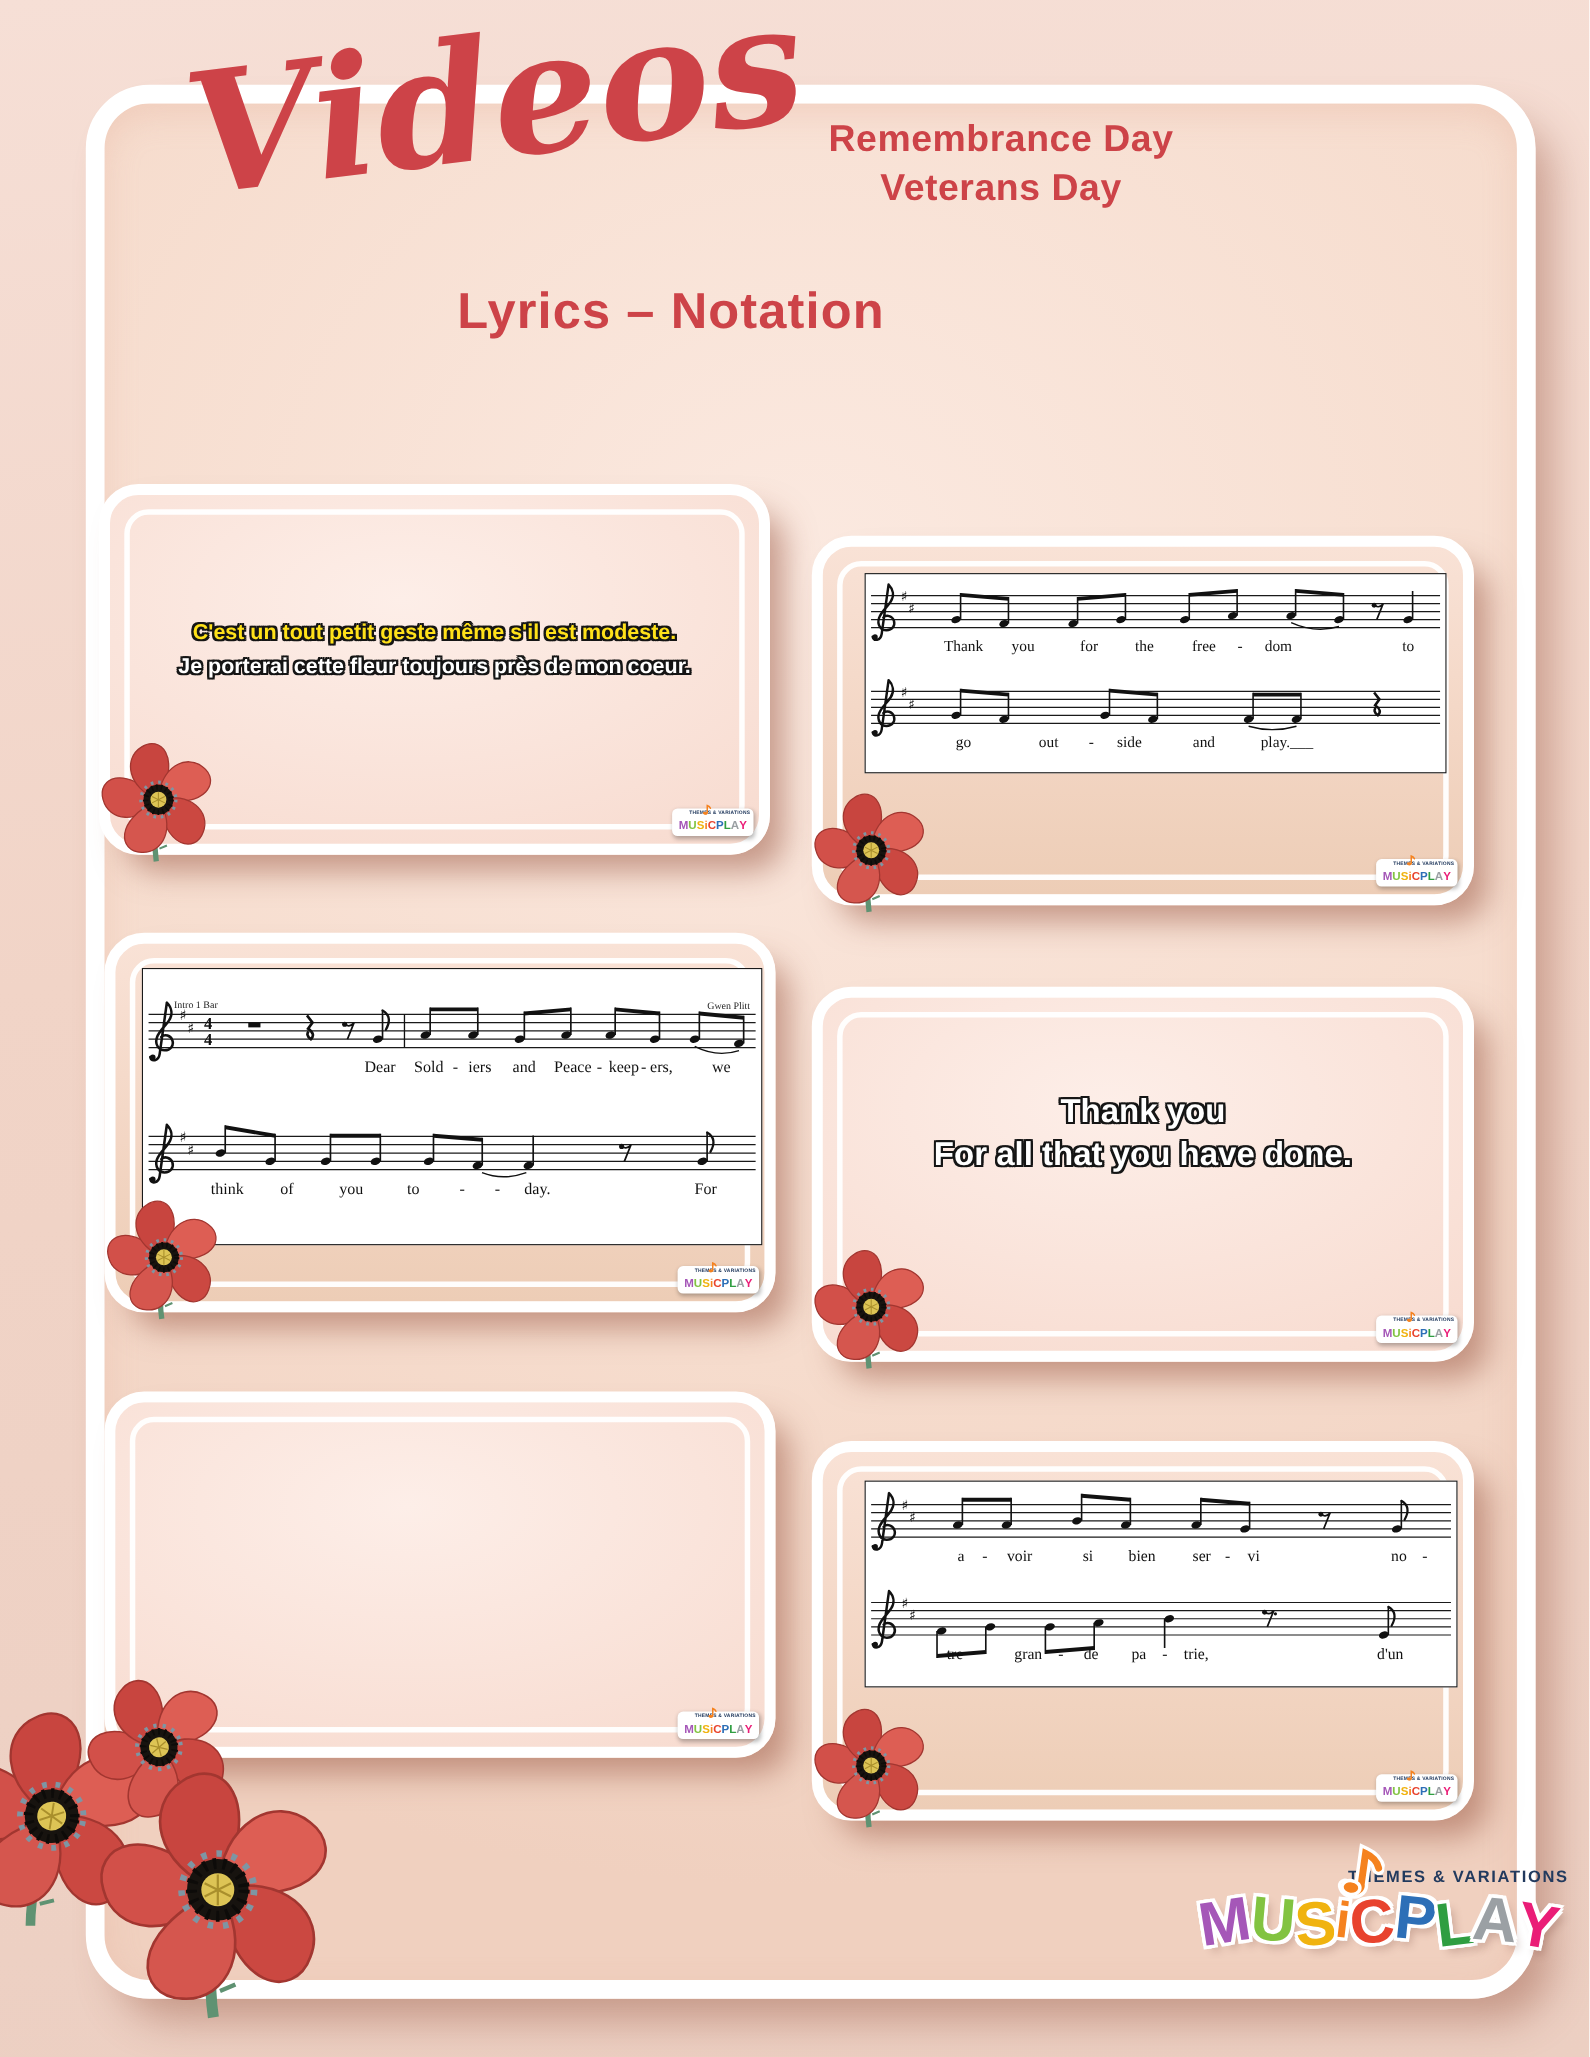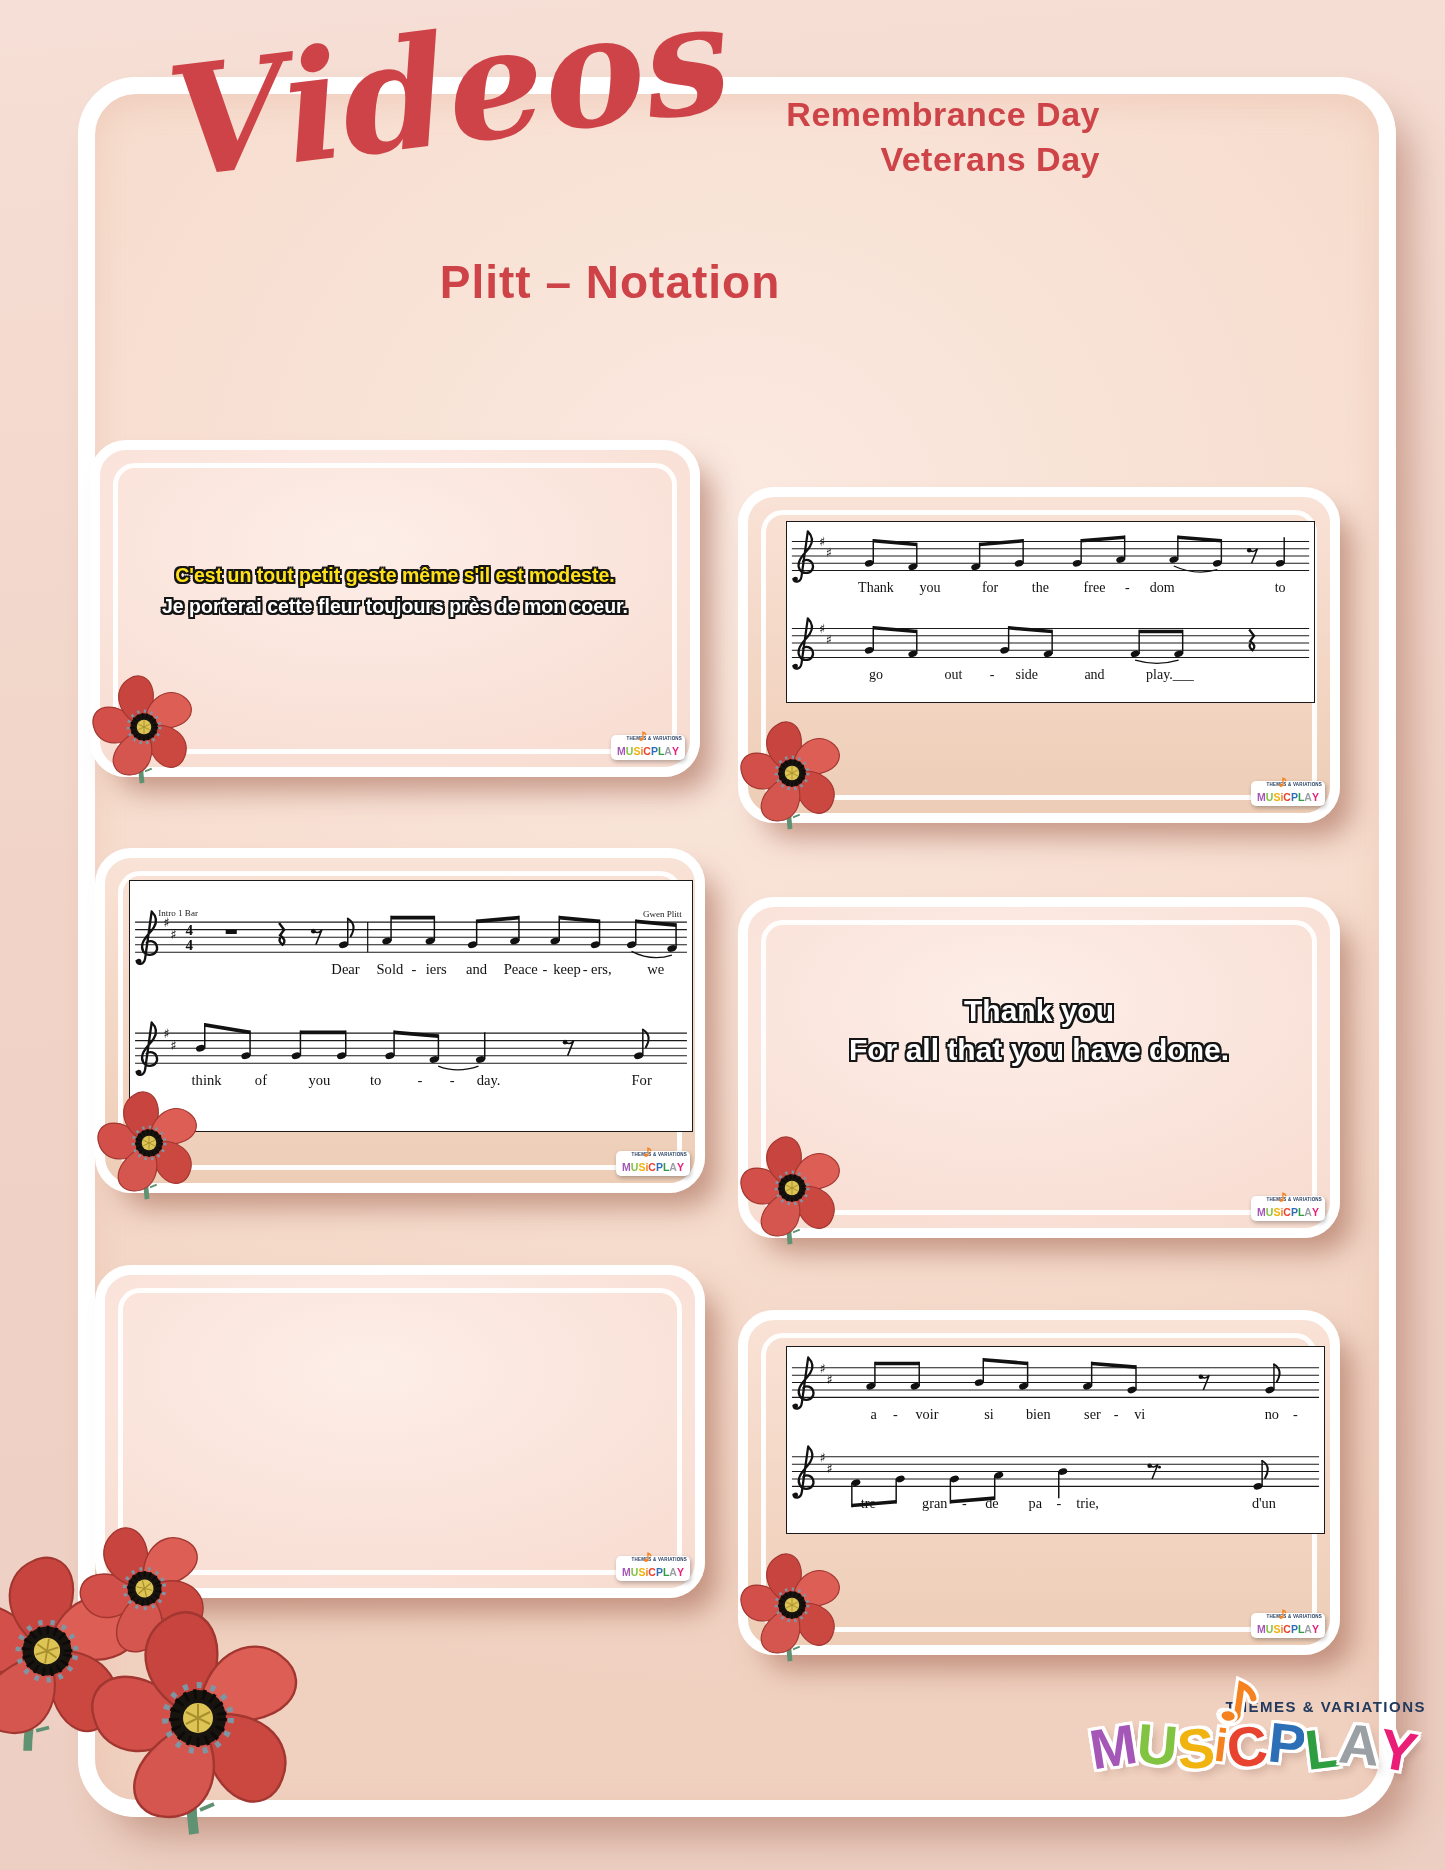--- a/index.html
+++ b/index.html
@@ -6,21 +6,21 @@
   .page{position:relative;width:1445px;height:1870px;overflow:hidden;
     background:linear-gradient(175deg,#f6dfd6 0%,#f1d4c7 45%,#eccfc2 100%);
     font-family:"Liberation Sans",sans-serif;}
   .frame{position:absolute;left:78px;top:77px;width:1284px;height:1706px;
     border:17px solid #fff;border-radius:58px;
     background:radial-gradient(100% 70% at 50% 25%, #fbe9e0 0%, #f6dccd 60%, #f0d0bf 100%);
     box-shadow:22px 26px 38px -8px rgba(150,85,65,.45), inset 0 10px 30px rgba(225,165,145,.28);}
   .script-title{position:absolute;left:168px;top:14px;
     font-family:"DejaVu Serif",serif;font-style:italic;font-weight:bold;
     font-size:152px;color:#cd4348;transform:rotate(-7deg);line-height:1;z-index:5;}
-  .heading{position:absolute;left:720px;top:92px;width:380px;text-align:right;
+  .heading{position:absolute;left:720px;top:104px;width:380px;text-align:center;
     font-weight:bold;font-size:34px;line-height:45px;color:#cd4348;letter-spacing:.5px;z-index:5;}
   .subtitle{position:absolute;left:330px;top:255px;width:560px;text-align:center;
     font-weight:bold;font-size:46px;color:#cd4348;letter-spacing:1px;z-index:5;}
   .card{position:absolute;border:10px solid #fff;border-radius:36px;
     box-shadow:18px 20px 28px -6px rgba(155,90,70,.55);}
   .card::after{content:'';position:absolute;inset:13px;border:5px solid rgba(255,255,255,.95);
     border-radius:22px;pointer-events:none;}
   .card.notation{background:linear-gradient(180deg,#f9e2d6 0%,#f3d6c4 55%,#edcdb6 100%);}
   .card.lyric{background:radial-gradient(130% 130% at 45% 30%, #fdeee8 0%, #f8ddd2 60%, #f1d2c3 100%);}
   .lyrics{position:absolute;left:0;right:0;text-align:center;font-weight:bold;z-index:3;}
@@ -91,21 +91,21 @@
 <div class="page">
   <div class="frame"></div>
 
   <div class="script-title">Videos</div>
 
   <div class="heading">
     <div>Remembrance Day</div>
     <div>Veterans Day</div>
   </div>
 
-  <div class="subtitle">Plitt – Notation</div>
+  <div class="subtitle">Lyrics – Notation</div>
 
   <div class="card lyric" style="left:90px;top:440px;width:590px;height:317px">
     <div class="lyrics outl ly-sm">
       <div class="ln yellow">C'est un tout petit geste même s'il est modeste.</div>
       <div class="ln white">Je porterai cette fleur toujours près de mon coeur.</div>
     </div>
     <svg class="poppy">
         <use href="#poppy"></use>
       </svg>
     <div class="mini-logo">

